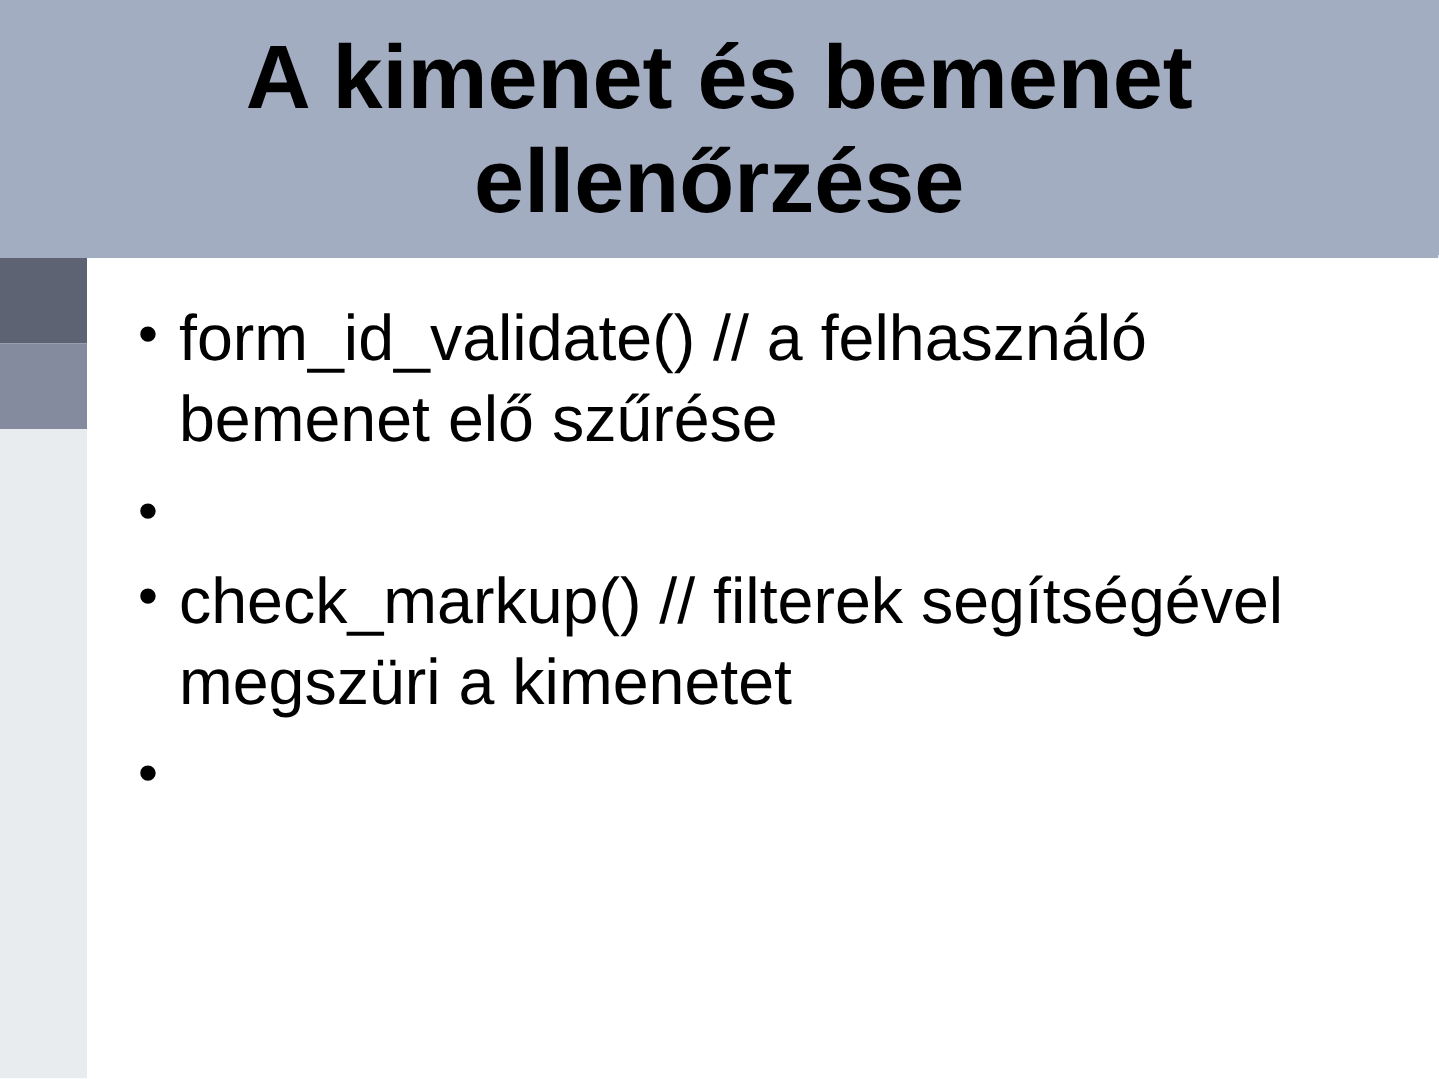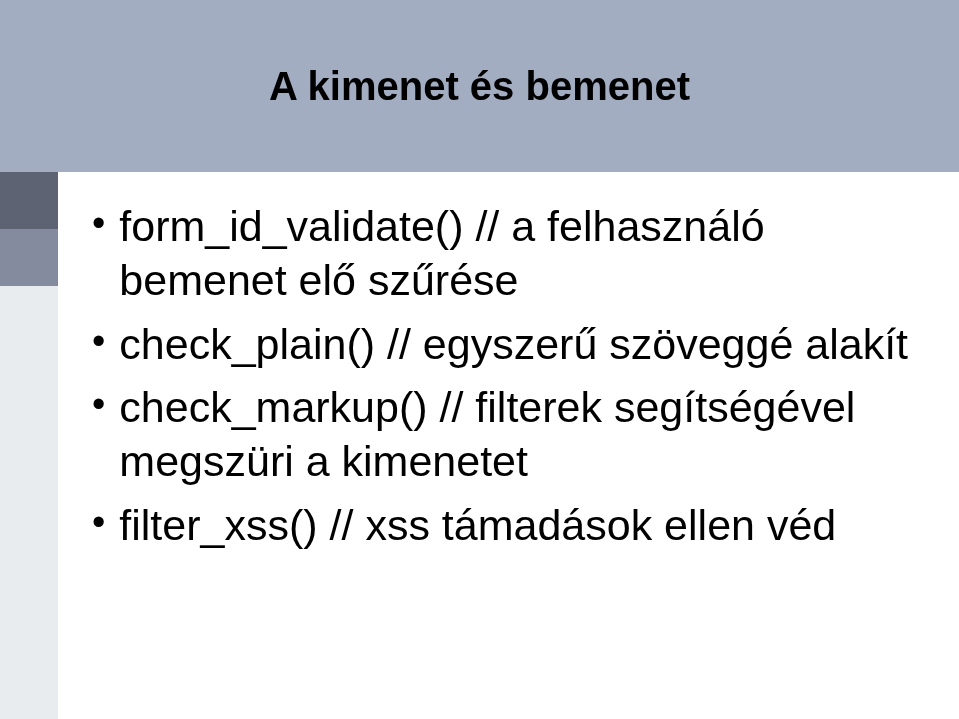--- a/index.html
+++ b/index.html
@@ -22,21 +22,21 @@
     top: 0;
     left: 0;
     right: 0;
     height: 172px;
     background: #a3adc2;
     display: flex;
     align-items: center;
     justify-content: center;
   }
   .title-text {
-    font-size: 40px;
+    font-size: 60px;
     font-weight: bold;
     color: #000000;
     text-align: center;
     line-height: 1.15;
   }
   .vbar-dark {
     position: absolute;
     left: 0;
     top: 172px;
     width: 58px;
@@ -83,39 +83,38 @@
   }
 </style>
 </head>
 <body>
 
 <div class="slide">
 
   <div class="title-banner">
     <div class="title-text">
       <span>A kimenet és bemenet</span><br>
+      <span>ellenőrzése</span>
     </div>
   </div>
 
   <div class="vbar-dark"></div>
   <div class="vbar-mid"></div>
   <div class="vbar-light"></div>
 
   <div class="content">
     <div class="bullet">
       <div class="dot">•</div>
       <div class="btext">form_id_validate() // a felhasználó bemenet elő szűrése</div>
     </div>
     <div class="bullet">
       <div class="dot">•</div>
-      <div class="btext">check_plain() // egyszerű szöveggé alakít</div>
     </div>
     <div class="bullet">
       <div class="dot">•</div>
       <div class="btext">check_markup() // filterek segítségével megszüri a kimenetet</div>
     </div>
     <div class="bullet">
       <div class="dot">•</div>
-      <div class="btext">filter_xss() // xss támadások ellen véd</div>
     </div>
   </div>
 
 </div>
 
 </body></html>

